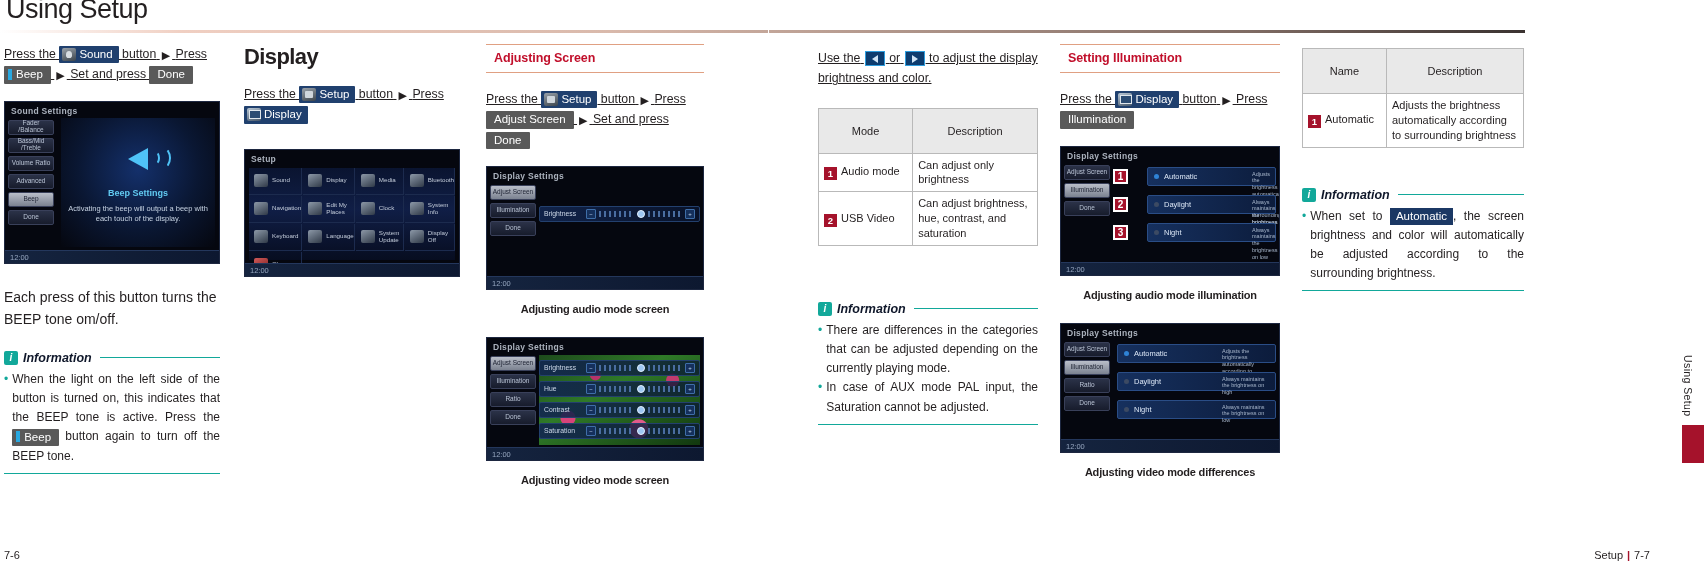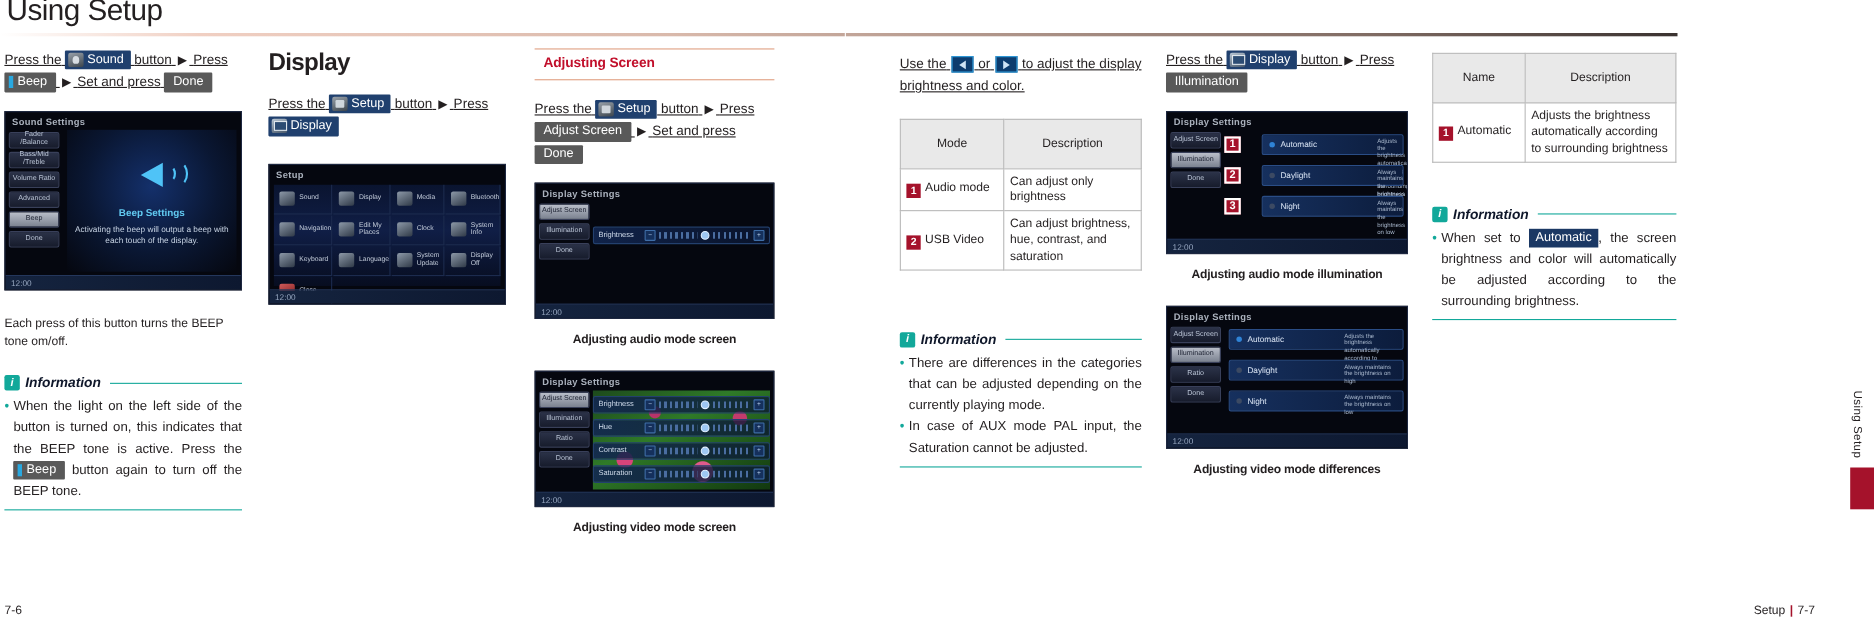--- a/index.html
+++ b/index.html
@@ -281,21 +281,21 @@
   }
 
   
   .caption {
     text-align: center; font-size: 11px; font-weight: bold;
     margin-top: 13px; color: #231f20; letter-spacing: -0.2px;
   }
 
   
   .body-text {
-    font-size: 11px; line-height: 1.62; color: #231f20;
+    font-size: 14px; line-height: 1.62; color: #231f20;
   }
 
   
   .info-head {
     display: flex; align-items: center; gap: 5px; margin-bottom: 5px;
   }
   .info-head .ibadge {
     width: 14px; height: 14px; background: #12a89a; color: #fff;
     font-size: 10px; font-weight: bold; font-style: italic;
     display: flex; align-items: center; justify-content: center;
@@ -651,20 +651,23 @@
       <div class="info-item">
         <span class="bullet">•</span>
         <span class="itxt">In case of AUX mode PAL input, the Saturation cannot be adjusted.</span>
       </div>
     </div>
     <div class="info-rule"></div>
   </div>
 </div>
 
 <div class="col col-5">
+  <div class="sec-head">
+    <span class="txt">Setting Illumination</span>
+  </div>
 
   <div class="instr">
     <span>Press the</span>
     <span class="btn-blue">
         <i class="bicon display"></i>
         <span>Display</span>
       </span>
     <span>button</span>
     <span class="arrow">▶</span>
     <span>Press</span>

